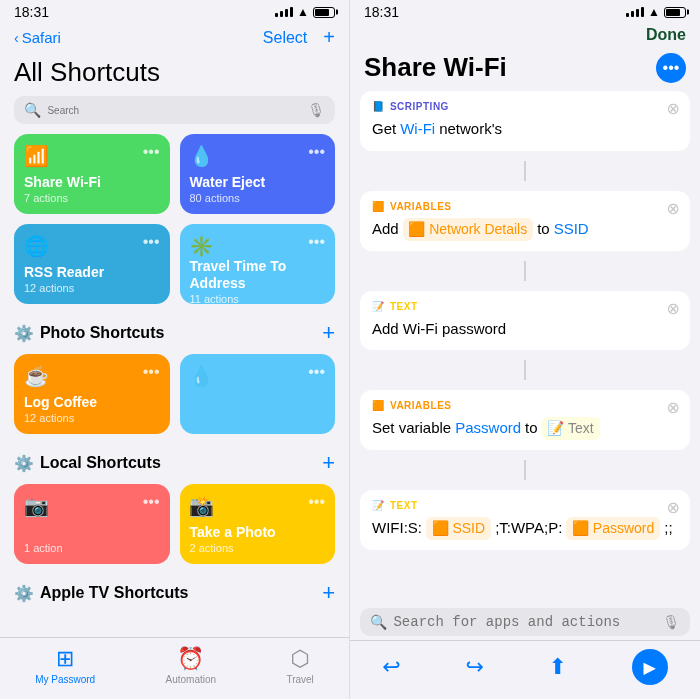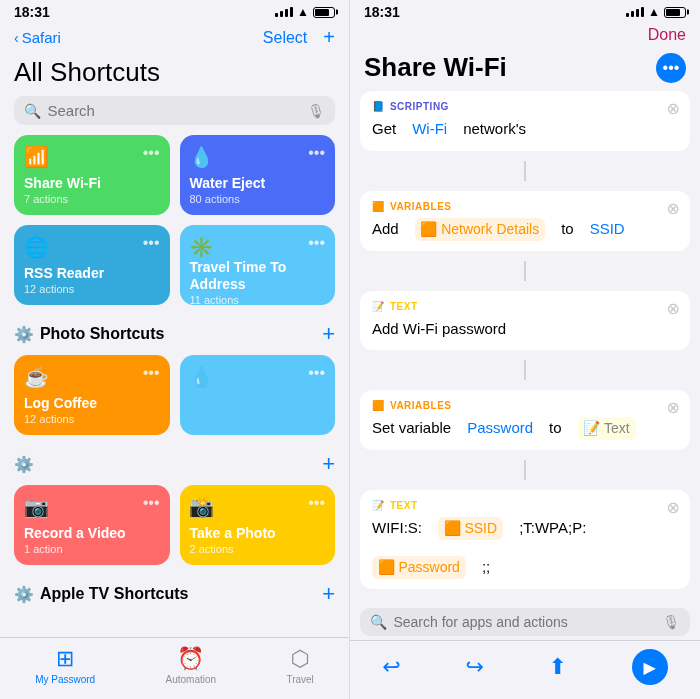--- a/index.html
+++ b/index.html
@@ -25,21 +25,21 @@
 
     .status-bar {
       display: flex;
       justify-content: space-between;
       align-items: center;
       padding: 4px 14px 2px;
       font-size: 13px;
       font-weight: 600;
       background: #f2f2f7;
     }
-    .status-bar .time { font-weight: 700; font-size: 14px; }
+    .status-bar .time { font-weight: 400; font-size: 14px; }
     .status-icons { display: flex; gap: 4px; align-items: center; }
     .signal-bars { display: flex; gap: 2px; align-items: flex-end; }
     .bar { width: 3px; background: #000; border-radius: 1px; }
     .bar1 { height: 4px; }
     .bar2 { height: 6px; }
     .bar3 { height: 8px; }
     .bar4 { height: 10px; }
     .wifi-icon { font-size: 12px; }
     .battery { width: 22px; height: 11px; border: 1.5px solid #000; border-radius: 3px; position: relative; display: flex; align-items: center; padding: 1px; }
     .battery::after { content: ''; width: 2px; height: 5px; background: #000; position: absolute; right: -4px; top: 50%; transform: translateY(-50%); border-radius: 0 1px 1px 0; }
@@ -68,21 +68,21 @@
       margin: 0 14px 10px;
       background: #e5e5ea;
       border-radius: 10px;
       display: flex;
       align-items: center;
       padding: 6px 10px;
       gap: 6px;
     }
     .search-bar .search-icon { color: #8e8e93; font-size: 14px; }
     .search-bar input {
-      border: none; background: transparent; font-size: 15px; color: #8e8e93;
+      border: none; background: transparent; font-size: 10px; color: #8e8e93;
       flex: 1; outline: none;
     }
     .search-bar .mic-icon { color: #8e8e93; font-size: 14px; }
 
     .scroll-area {
       flex: 1;
       overflow-y: auto;
       padding: 0 14px 10px;
     }
     .scroll-area::-webkit-scrollbar { display: none; }
@@ -146,21 +146,21 @@
       display: flex;
       flex-direction: column;
       overflow: hidden;
     }
     .right-nav-bar {
       display: flex;
       justify-content: flex-end;
       align-items: center;
       padding: 4px 14px 6px;
     }
-    .done-btn { color: #be185d; font-size: 16px; font-weight: 400; }
+    .done-btn { color: #14532d; font-size: 16px; font-weight: 700; }
 
     .right-title-row {
       display: flex;
       justify-content: space-between;
       align-items: center;
       padding: 2px 14px 8px;
     }
     .right-title {
       font-size: 26px;
       font-weight: 700;
@@ -199,21 +199,21 @@
       gap: 5px;
     }
     .action-category.scripting { color: #5856d6; }
     .action-category.variables { color: #ff9500; }
     .action-category.text-cat { color: #ffcc00; }
     .close-x {
       position: absolute; top: 8px; right: 10px;
       color: #c7c7cc; font-size: 16px; font-weight: 300;
     }
 
-    .action-body { font-size: 15px; color: #000; line-height: 1.5; flex-wrap: wrap; display: flex; align-items: center; gap: 16px; }
+    .action-body { font-size: 15px; color: #000; line-height: 1.5; flex-wrap: wrap; display: flex; align-items: center; gap: 4px; }
     .action-text { color: #000; }
     .action-blue { color: #007aff; font-weight: 500; }
     .action-pill-orange {
       background: #fff3e0;
       color: #ff9500;
       border-radius: 6px;
       padding: 1px 6px;
       font-size: 14px;
       font-weight: 500;
       display: inline-flex;
@@ -242,21 +242,21 @@
       background: #e5e5ea;
       border-radius: 10px;
       display: flex;
       align-items: center;
       padding: 6px 10px;
       gap: 6px;
     }
     .search-actions-bar .search-icon { color: #8e8e93; font-size: 14px; }
     .search-actions-bar input {
       border: none; background: transparent; font-size: 14px; color: #1d4ed8;
-      flex: 1; outline: none;
+      flex: 1; outline: none; font-family: Liberation Mono, monospace;
     }
     .search-actions-bar .mic-icon { color: #8e8e93; font-size: 14px; }
 
     .bottom-actions-bar {
       display: flex;
       justify-content: space-around;
       align-items: center;
       padding: 8px 0 14px;
       background: rgba(242,242,247,0.9);
       border-top: 1px solid #d1d1d6;
@@ -371,31 +371,31 @@
         <div class="card-top">
           <span class="card-icon">💧</span>
           <span class="card-menu">•••</span>
         </div>
       </div>
     </div>
 
     <div class="section-header">
       <div class="section-title">
         <span class="section-icon">⚙️</span>
+        <span>Local Shortcuts</span>
       </div>
       <span class="section-plus">+</span>
     </div>
     <div class="shortcuts-grid">
       <div class="shortcut-card" style="background: #ff6b6b;">
         <div class="card-top">
           <span class="card-icon">📷</span>
           <span class="card-menu">•••</span>
         </div>
         <div class="card-bottom">
-          <div class="card-name">Record a Video</div>
           <div class="card-actions">1 action</div>
         </div>
       </div>
       <div class="shortcut-card" style="background: #ffcc00;">
         <div class="card-top">
           <span class="card-icon">📸</span>
           <span class="card-menu">•••</span>
         </div>
         <div class="card-bottom">
           <div class="card-name">Take a Photo</div>

